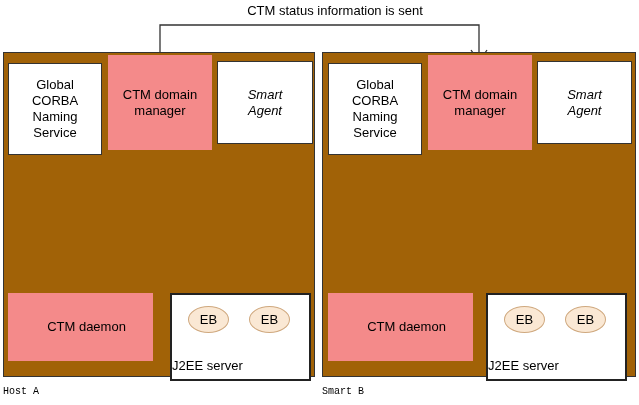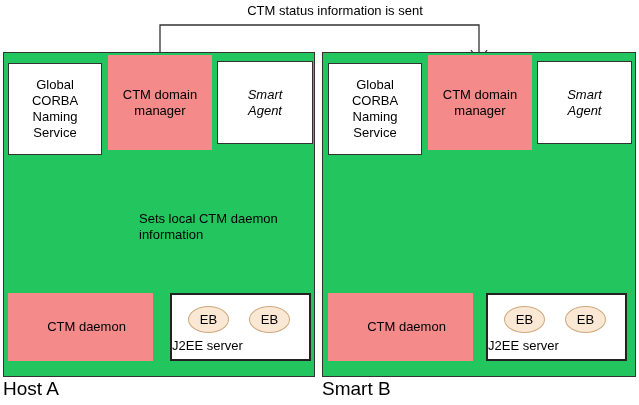--- a/index.html
+++ b/index.html
@@ -7,62 +7,62 @@
     position:relative;width:639px;height:405px;background:#ffffff;
     font-family:"Liberation Sans", sans-serif;color:#000;overflow:hidden;
   }
   .title{
     position:absolute;left:160px;top:3px;width:350px;text-align:center;
     font-size:13px;
   }
   svg.overlay{position:absolute;left:0;top:0;width:639px;height:405px;}
   .host-panel{
     position:absolute;top:52px;width:312px;height:325px;
-    border:1px solid #333;background:#22c55e;box-sizing:border-box;
+    border:1px solid #333;background:#a16207;box-sizing:border-box;
   }
   #host-a{left:3px;}
   #host-b{left:322px;width:314px;}
   .inner-box{
     position:absolute;box-sizing:border-box;display:flex;align-items:center;
     justify-content:center;text-align:center;font-size:13px;line-height:16px;
     white-space:pre-line;
   }
   .white-box{background:#fff;border:1px solid #333;}
   .pink-box{background:#f48a8a;border:none;}
   .naming{left:4px;top:10px;width:94px;height:92px;}
   .manager{left:104px;top:2px;width:104px;height:95px;}
   .smart{left:213px;top:8px;width:96px;height:83px;font-style:italic;}
   .daemon{left:4px;top:240px;width:145px;height:68px;padding-left:12px;}
   #host-b .naming{left:5px;}
   #host-b .manager{left:105px;}
   #host-b .smart{left:214px;width:95px;}
   #host-b .daemon{left:5px;}
   .j2ee-box{
-    position:absolute;top:240px;width:141px;height:68px;background:#fff;
+    position:absolute;top:240px;width:141px;height:88px;background:#fff;
     border:2px solid #222;box-sizing:border-box;
   }
   #host-a .j2ee-box{left:166px;}
   #host-b .j2ee-box{left:163px;}
   .eb{
     position:absolute;top:11px;width:41px;height:27px;border-radius:50%;
     background:#fae8d4;border:1px solid #cfa87e;display:flex;align-items:center;
     justify-content:center;font-size:13px;box-sizing:border-box;
   }
   .eb.first{left:16px;}
   .eb.second{left:77px;}
   .j2ee-label{
     position:absolute;left:0;bottom:6px;width:100%;
     font-size:13px;
   }
   .annotation{
     position:absolute;font-size:13px;line-height:16px;white-space:pre-line;
   }
   #annotation-a{left:139px;top:211px;width:190px;}
   #annotation-b{left:445px;top:183px;width:190px;}
-  .host-label{position:absolute;top:378px;font-size:19px;}
+  .host-label{position:absolute;top:386px;font-size:10px;font-family:Liberation Mono, monospace;}
   #host-a-label{left:3px;}
   #host-b-label{left:322px;}
 </style>
 </head>
 <body>
 
 <div id="canvas">
 
   <div class="title">CTM status information is sent</div>
 
@@ -105,19 +105,17 @@
     <div class="inner-box white-box smart">Smart
 Agent</div>
     <div class="inner-box pink-box daemon">CTM daemon</div>
     <div class="j2ee-box">
       <div class="eb first">EB</div>
       <div class="eb second">EB</div>
       <div class="j2ee-label">J2EE server</div>
     </div>
   </div>
 
-  <div id="annotation-a" class="annotation">Sets local CTM daemon
-information</div>
 
   <div id="host-a-label" class="host-label">Host A</div>
   <div id="host-b-label" class="host-label">Smart B</div>
 
 </div>
 
 </body></html>

